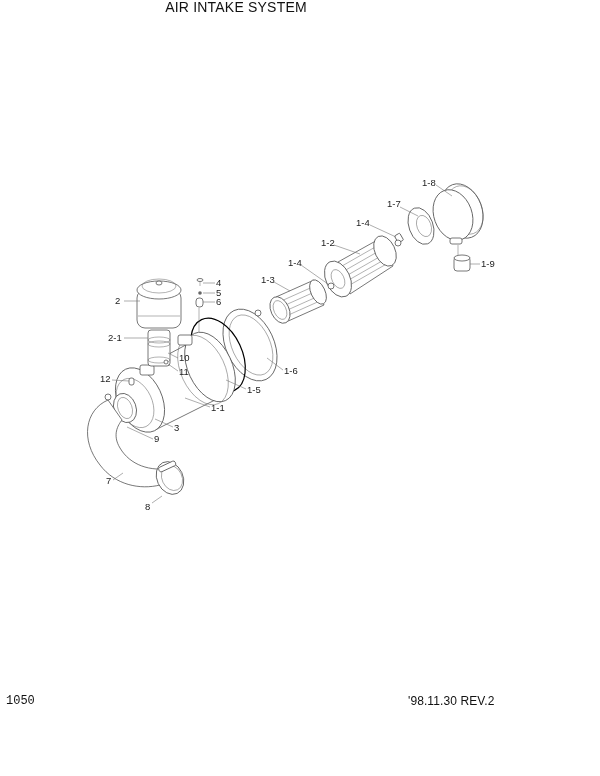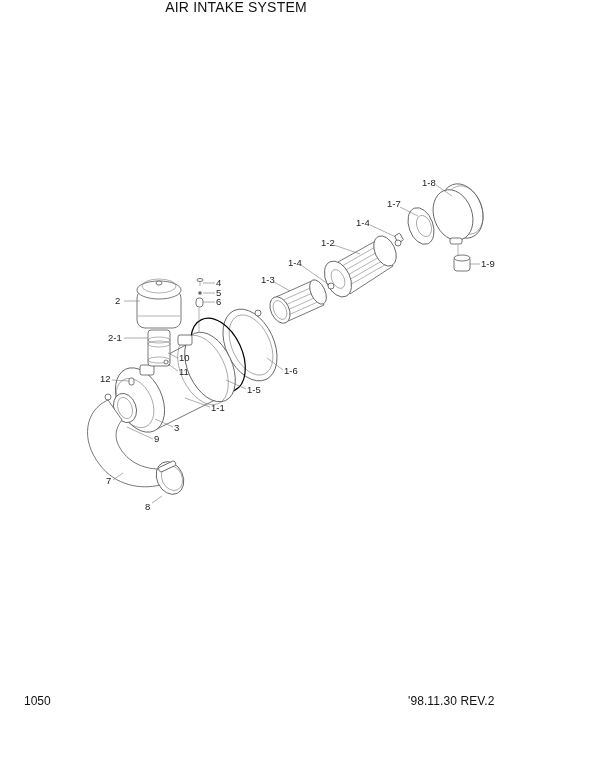--- a/index.html
+++ b/index.html
@@ -1,21 +1,21 @@
 <!DOCTYPE html>
 <html><head>
 <meta charset="utf-8">
 <style>
   html, body { margin: 0; padding: 0; background: #ffffff; }
   body { width: 600px; height: 776px; position: relative; overflow: hidden;
          font-family: "Liberation Sans", sans-serif; color: #111; }
   .title { position: absolute; top: 0; left: 0; width: 476px; text-align: center;
            font-size: 14px; letter-spacing: 0.2px; line-height: 14px; padding-left: 0; }
   .title span { position: relative; left: -2px; }
-  .page-no { position: absolute; left: 24px; top: 694px; font-size: 12px; }
+  .page-no { position: absolute; left: 6px; top: 694px; font-size: 12px; font-family: Liberation Mono, monospace; }
   .rev { position: absolute; left: 408px; top: 694px; font-size: 12px; letter-spacing: 0.1px; }
   svg.diagram { position: absolute; left: 0; top: 0; }
   .lbl { font-family: "Liberation Sans", sans-serif; font-size: 9.5px; fill: #222; }
   .ln { stroke: #777; stroke-width: 0.6; fill: none; }
   .p { stroke: #555; stroke-width: 0.8; fill: #fff; }
   .pt { stroke: #666; stroke-width: 0.5; fill: none; }
   .blk { stroke: #000; stroke-width: 1.2; fill: none; }
 </style>
 </head>
 <body>

